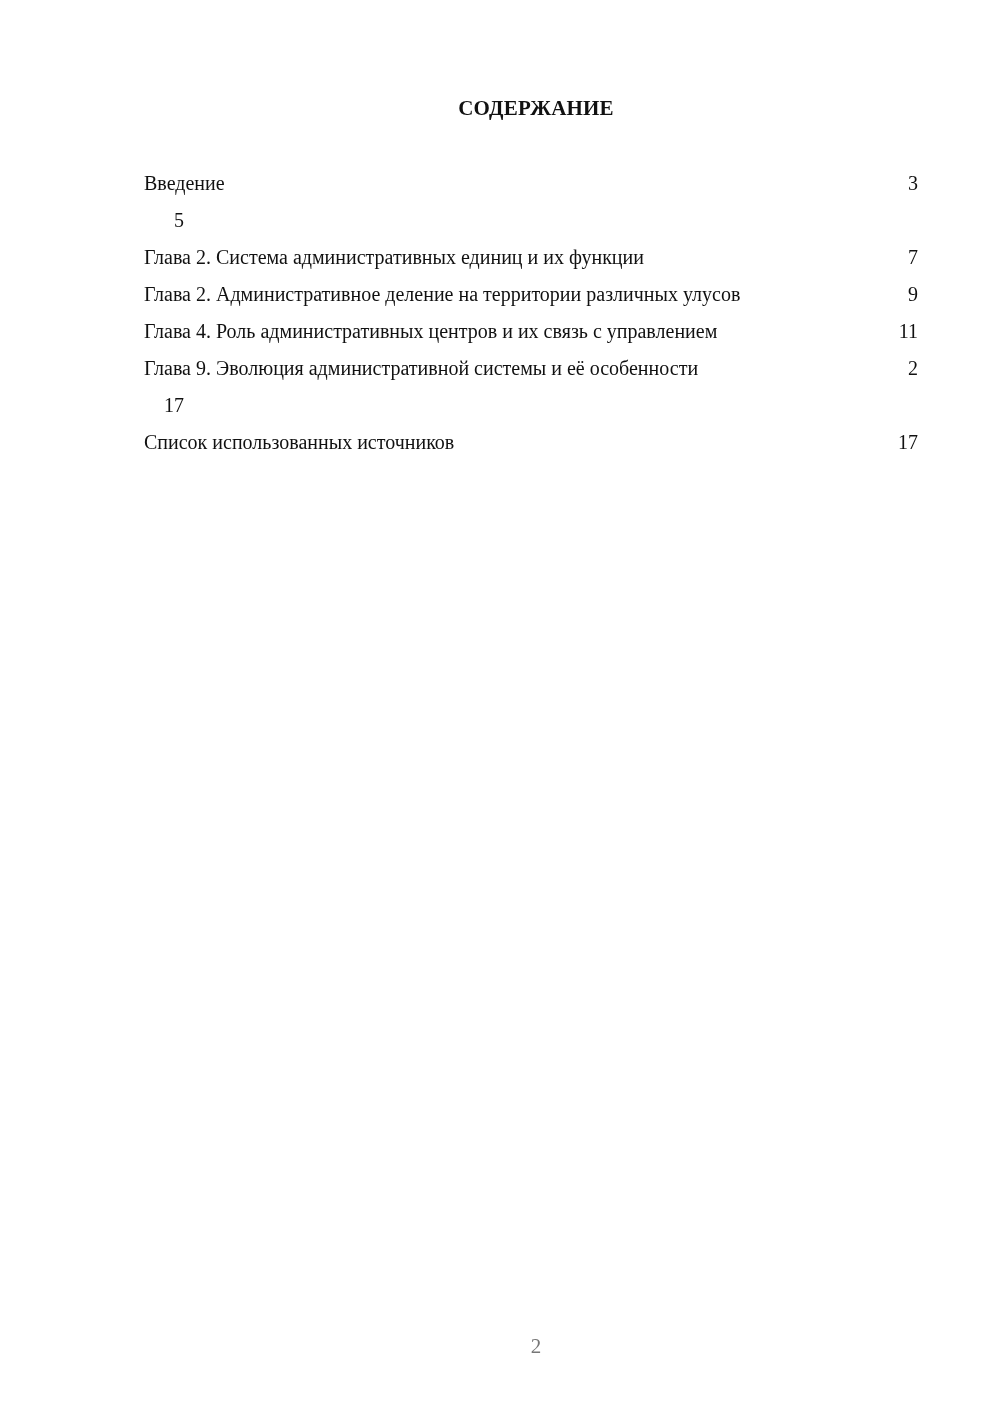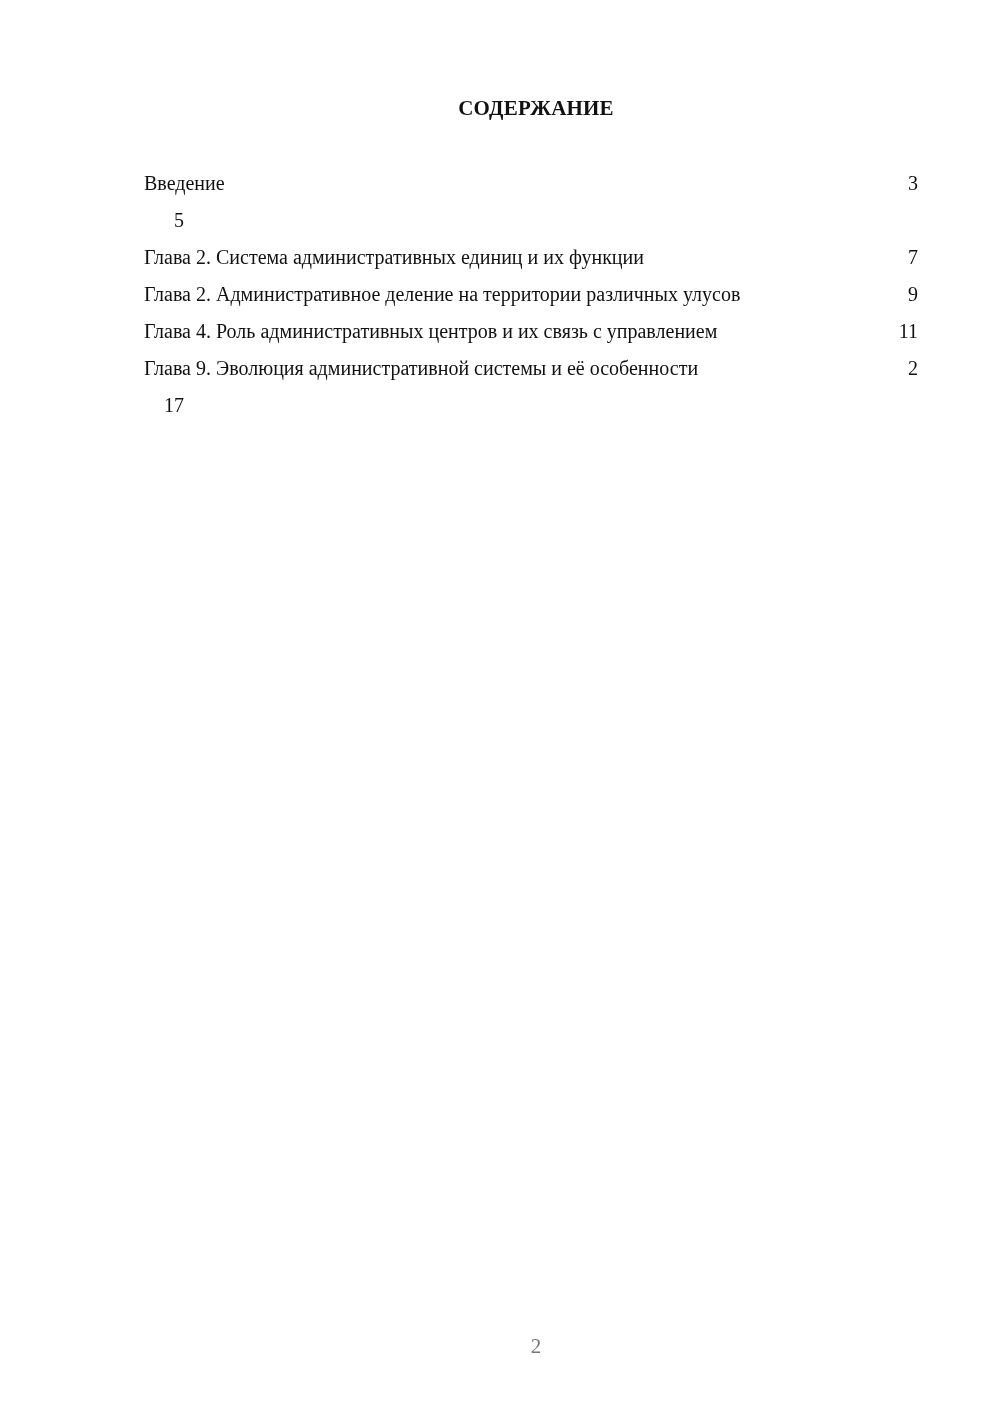--- a/index.html
+++ b/index.html
@@ -83,16 +83,20 @@
       <span class="toc-text">Глава 4. Роль административных центров и их связь с управлением</span>
       <span class="toc-page">11</span>
     </div>
     <div class="toc-entry">
       <span class="toc-text">Глава 9. Эволюция административной системы и её особенности</span>
       <span class="toc-page">2</span>
     </div>
     <div class="toc-entry">
       <span class="toc-page">17</span>
     </div>
+    <div class="toc-entry">
+      <span class="toc-text">Список использованных источников</span>
+      <span class="toc-page">17</span>
+    </div>
   </div>
 
   <div class="page-number">2</div>
 </div>
 
 </body></html>

